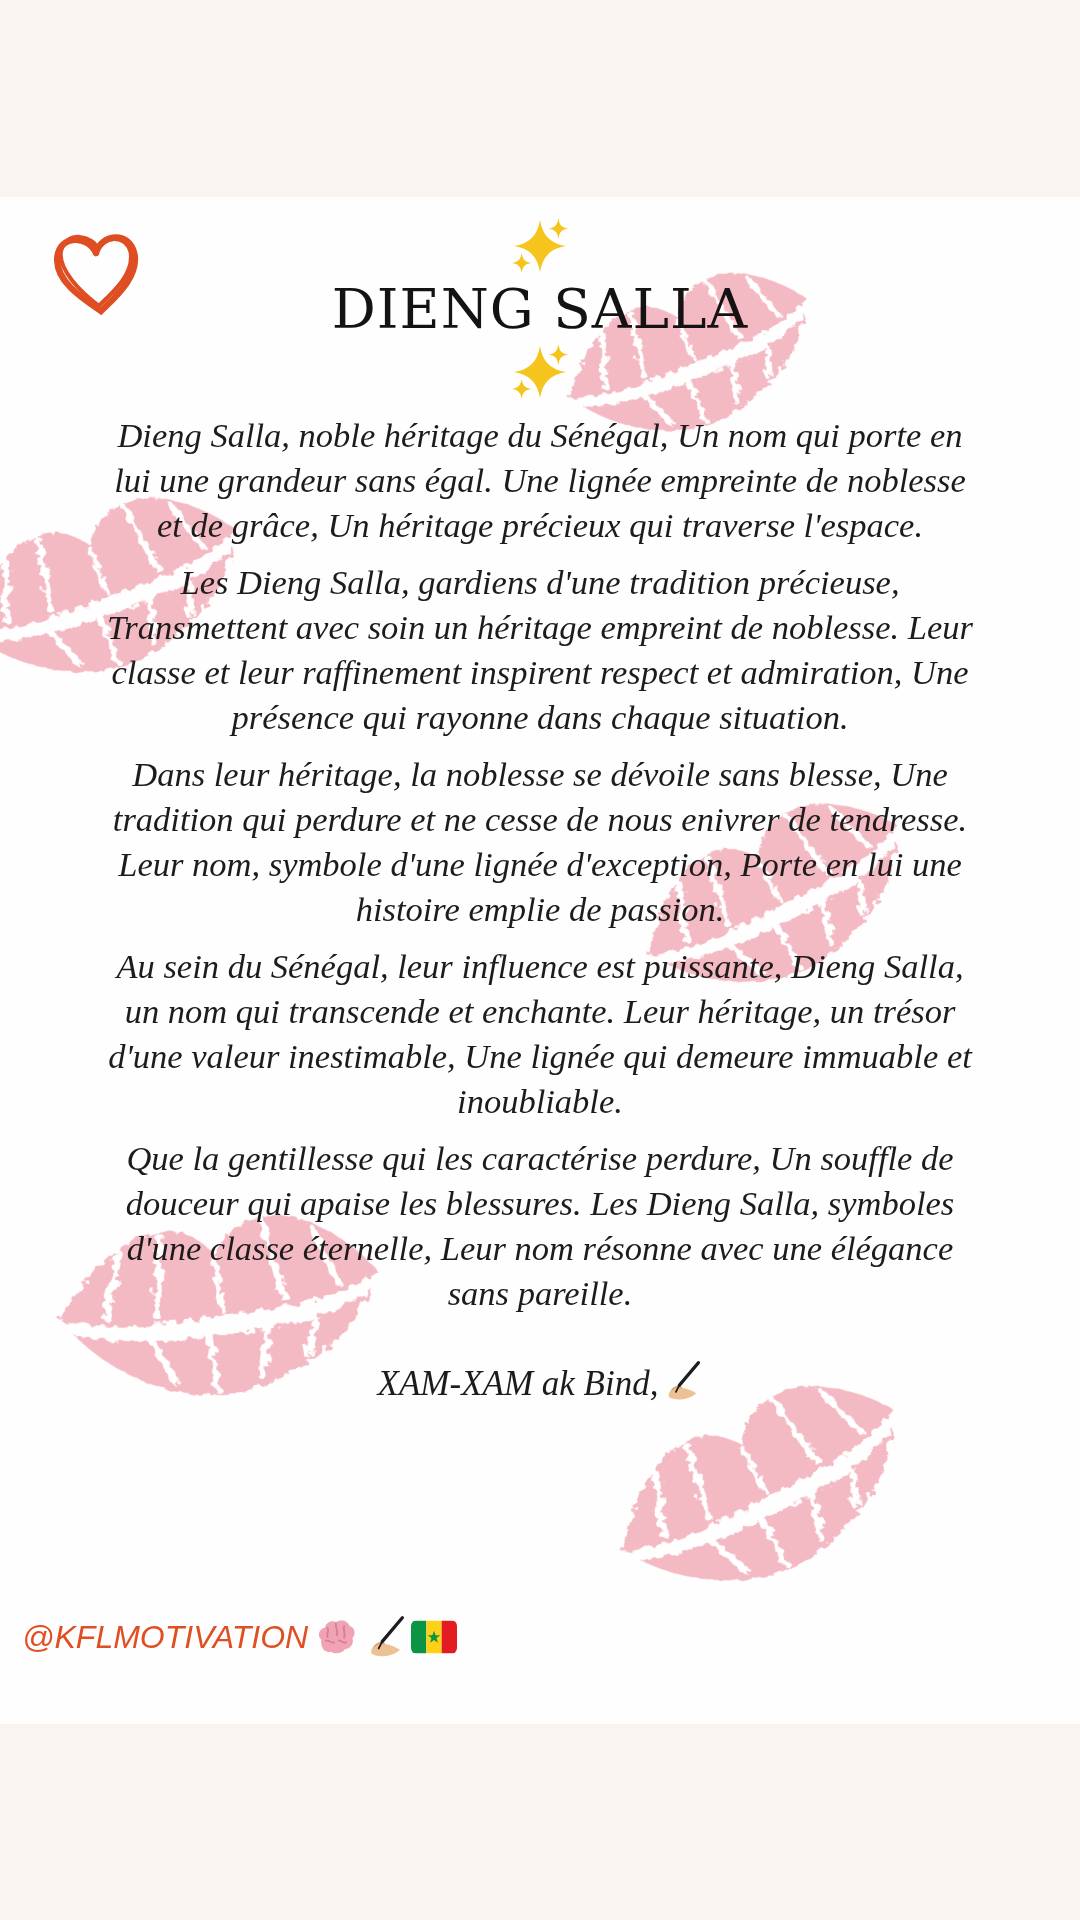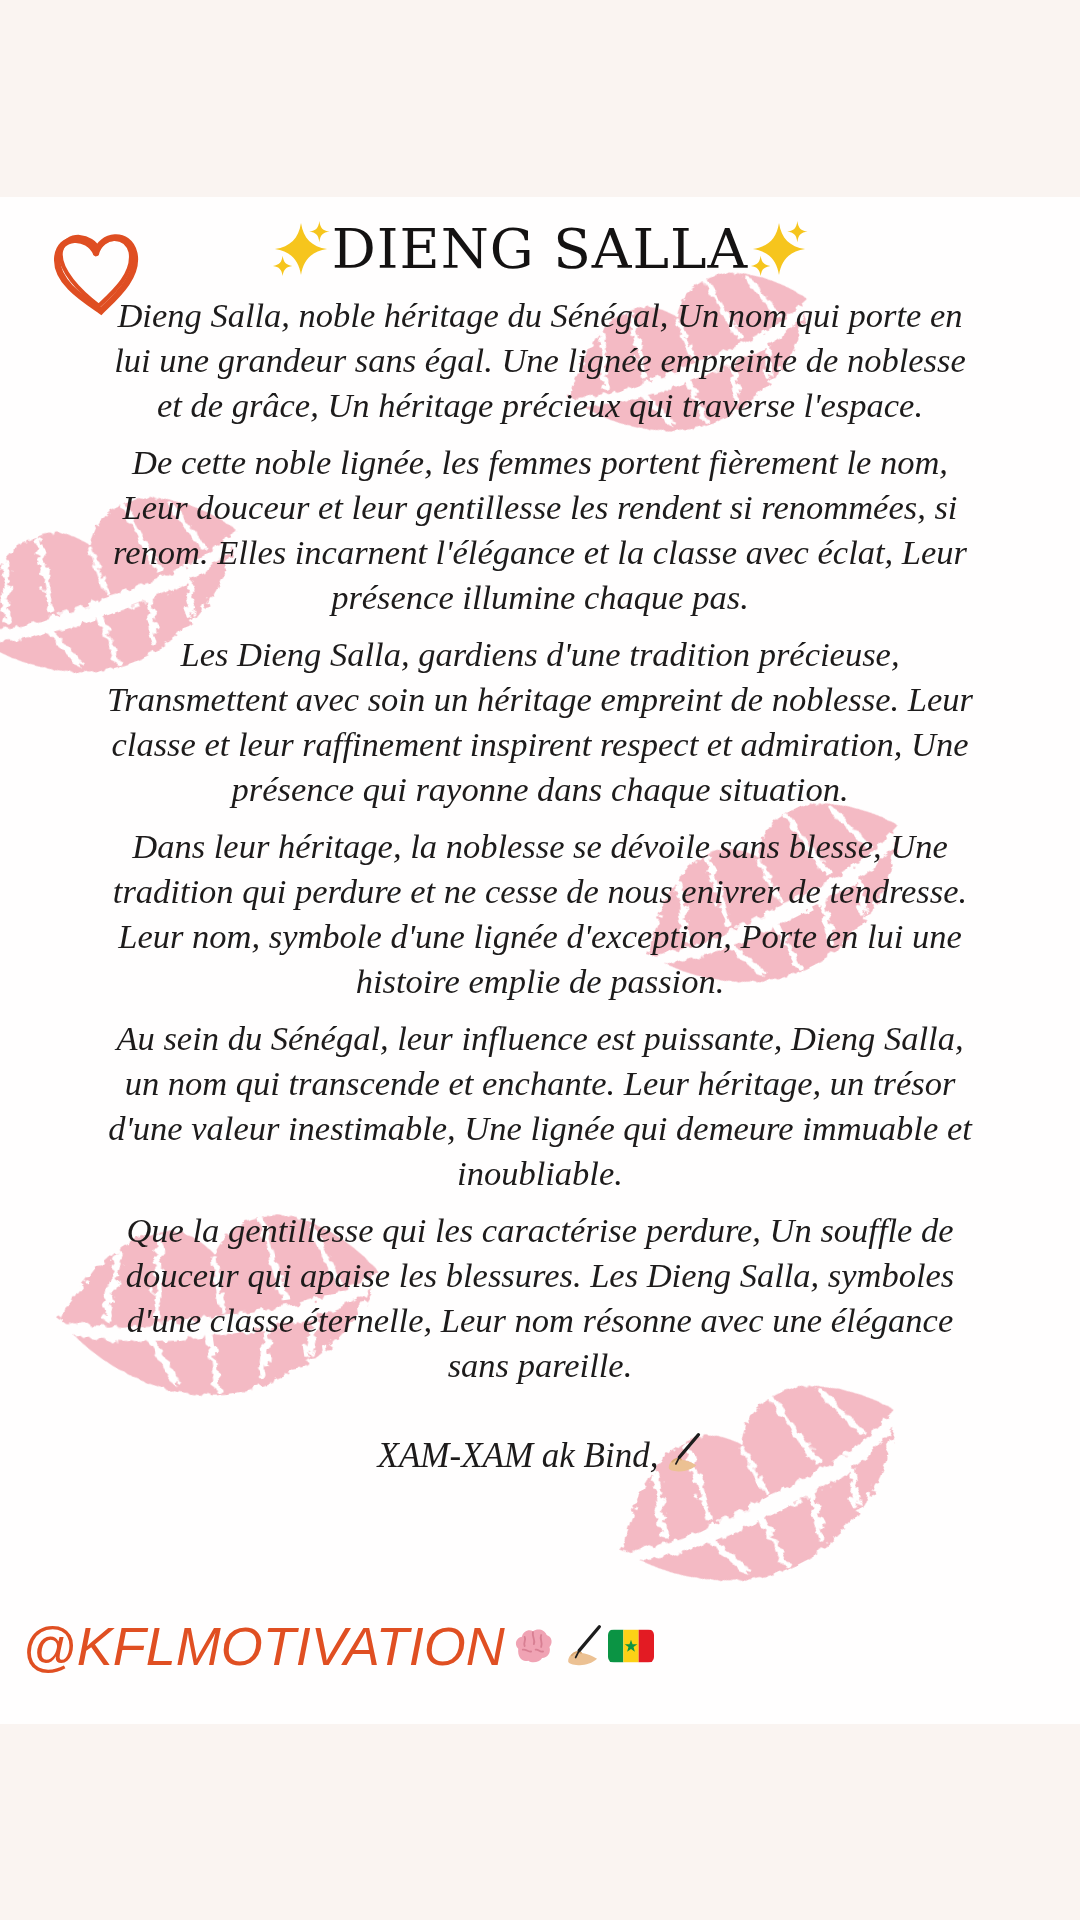--- a/index.html
+++ b/index.html
@@ -27,41 +27,41 @@
   .kiss-e{left:600px;top:1182px;width:318px;transform:rotate(-27deg)}
   .heart{
     position:absolute;left:48px;top:26px;width:100px;height:106px;
     transform:rotate(-5deg);z-index:2;
   }
   .content{position:relative;z-index:2}
   .title{
     display:flex;justify-content:center;align-items:center;gap:2px;
     margin:20px 40px 12px;
     font-family:"DejaVu Serif", serif;font-weight:500;
-    font-size:55px;letter-spacing:1px;color:var(--title);
+    font-size:55px;letter-spacing:1px;color:var(--title);flex-direction:column;
   }
   .sparkle{width:58px;height:58px;flex:0 0 auto}
   .sparkle svg{display:block;width:100%;height:100%}
   .poem{
     max-width:900px;margin:0 auto;text-align:center;
     font-style:italic;font-size:34.5px;line-height:45px;color:var(--text);
   }
   .poem p{margin:12px;padding:0}
   .signature{
     margin-top:44px;text-align:center;font-style:italic;
     font-size:35px;color:var(--text);
     display:flex;justify-content:center;align-items:flex-end;gap:2px;
   }
   .hand-icon{width:42px;height:42px;display:inline-block;margin-bottom:2px}
   .hand-icon svg{display:block;width:100%;height:100%}
   .handle{
     position:absolute;left:22px;top:1418px;z-index:3;
     display:flex;align-items:center;gap:5px;
     font-family:"Liberation Sans", sans-serif;font-style:italic;
-    font-size:54px;color:var(--handle);letter-spacing:0px;
+    font-size:32px;color:var(--handle);letter-spacing:0px;
   }
   .handle .emoji{width:44px;height:44px;display:inline-block}
   .handle .emoji svg{display:block;width:100%;height:100%}
   .flag-wrap{border-radius:6px;overflow:hidden;width:46px;height:34px}
   .flag-wrap svg{display:block;width:100%;height:100%}
   .defs-hidden{position:absolute;width:0;height:0;overflow:hidden}
 </style>
 </head>
 <body>
 
@@ -148,21 +148,20 @@
         <span>DIENG SALLA</span>
         <span class="sparkle">
           <svg viewBox="0 0 60 60">
               <use href="#sparkle-shape"></use>
             </svg>
         </span>
       </h1>
 
       <div class="poem">
         <p>Dieng Salla, noble héritage du Sénégal, Un nom qui porte en lui une grandeur sans égal. Une lignée empreinte de noblesse et de grâce, Un héritage précieux qui traverse l'espace.</p>
-        <p>De cette noble lignée, les femmes portent fièrement le nom, Leur douceur et leur gentillesse les rendent si renommées, si renom. Elles incarnent l'élégance et la classe avec éclat, Leur présence illumine chaque pas.</p>
         <p>Les Dieng Salla, gardiens d'une tradition précieuse, Transmettent avec soin un héritage empreint de noblesse. Leur classe et leur raffinement inspirent respect et admiration, Une présence qui rayonne dans chaque situation.</p>
         <p>Dans leur héritage, la noblesse se dévoile sans blesse, Une tradition qui perdure et ne cesse de nous enivrer de tendresse. Leur nom, symbole d'une lignée d'exception, Porte en lui une histoire emplie de passion.</p>
         <p>Au sein du Sénégal, leur influence est puissante, Dieng Salla, un nom qui transcende et enchante. Leur héritage, un trésor d'une valeur inestimable, Une lignée qui demeure immuable et inoubliable.</p>
         <p>Que la gentillesse qui les caractérise perdure, Un souffle de douceur qui apaise les blessures. Les Dieng Salla, symboles d'une classe éternelle, Leur nom résonne avec une élégance sans pareille.</p>
       </div>
 
       <div class="signature">
         <span>XAM-XAM ak Bind,</span>
         <span class="hand-icon">
           <svg viewBox="0 0 48 48">

